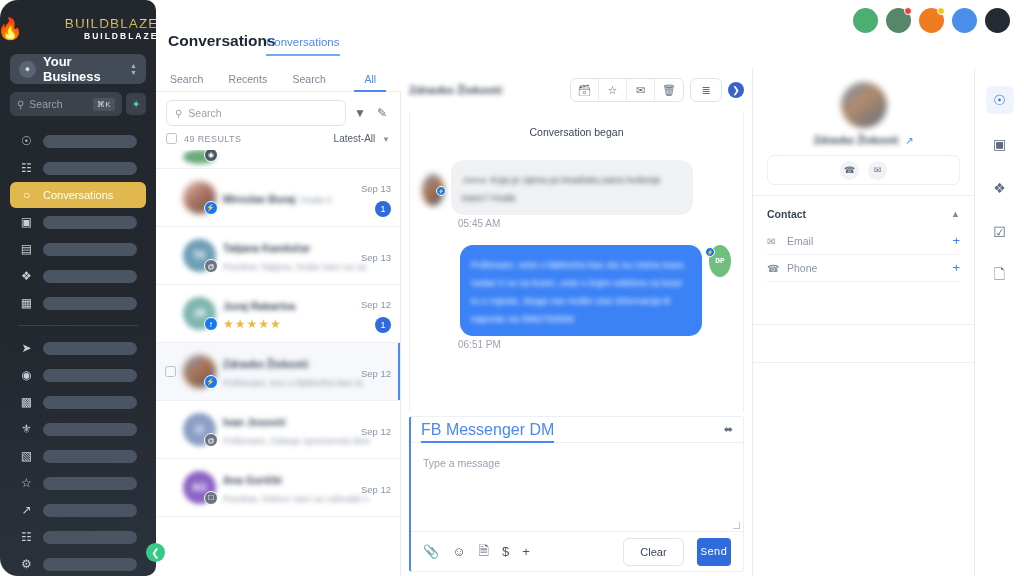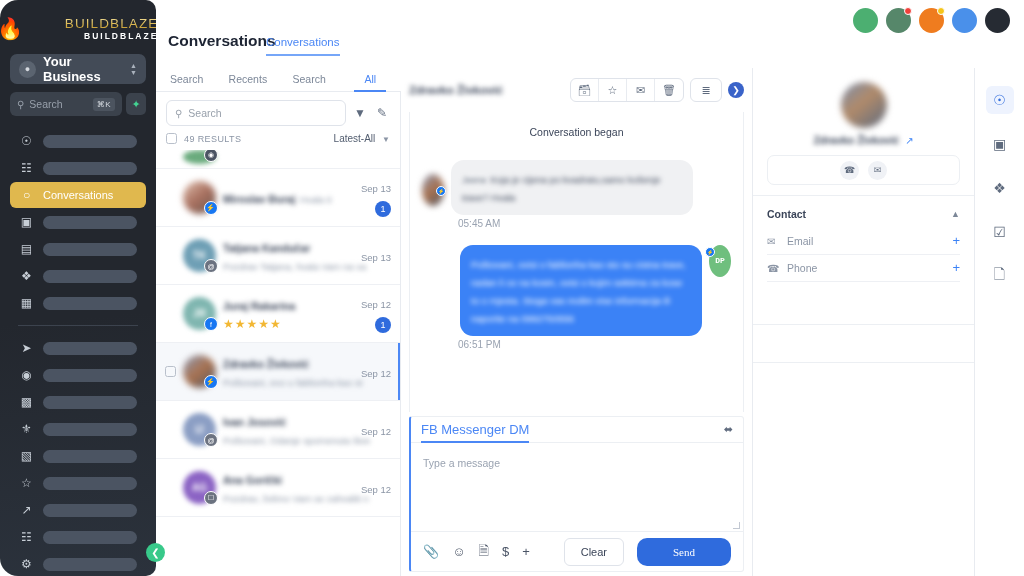--- a/index.html
+++ b/index.html
@@ -241,21 +241,21 @@
   .composer {
     position: absolute; left: 8px; right: 8px; top: 348px; bottom: 4px;
     border: 1px solid #eceff3; border-radius: 3px; background: #fff;
     border-left: 2px solid #4b87f5;
   }
   .comp-tabs {
     height: 26px; display: flex; align-items: center; justify-content: space-between;
     padding: 0 10px; border-bottom: 1px solid #eceff3;
   }
   .comp-tab {
-    font-size: 13px; color: #4b87f5; height: 26px; line-height: 26px;
+    font-size: 16px; color: #4b87f5; height: 26px; line-height: 26px;
     border-bottom: 2px solid #4b87f5; cursor: pointer;
   }
   .expand-ico { color: #5f6b7e; font-size: 11px; cursor: pointer; }
   .comp-body { position: relative; height: 88px; padding: 10px 12px; }
   .comp-ph { font-size: 10.5px; color: #9aa3b1; text-align: center; }
   .resize {
     position: absolute; right: 3px; bottom: 2px; width: 7px; height: 7px;
     border-right: 1.2px solid #c2c8d2; border-bottom: 1.2px solid #c2c8d2;
   }
   .comp-foot {
@@ -263,22 +263,22 @@
     padding: 0 12px; height: 40px; border-top: 1px solid #eceff3;
   }
   .comp-ico { color: #4a5466; font-size: 13px; cursor: pointer; }
   .spacer { flex: 1; }
   .btn-clear {
     border: 1px solid #dfe3ea; border-radius: 6px; background: #fff;
     color: #3b4559; font-size: 11px; padding: 7px 16px; cursor: pointer;
     font-family: inherit;
   }
   .btn-send {
-    border: none; border-radius: 10px; background: #2f6bdd; color: #fff;
-    font-size: 11px; padding: 8px 36px; cursor: pointer; font-family: Liberation Serif, serif;
+    border: none; border-radius: 4px; background: #2f6bdd; color: #fff;
+    font-size: 11px; padding: 8px 4px; cursor: pointer; font-family: Liberation Mono, monospace;
   }
 
   
   .contact-pane {
     position: absolute; left: 753px; top: 68px; width: 222px; height: 508px;
     background: #fff; border-right: 1px solid #e8ebf0;
   }
   .c-top { padding: 14px 14px 10px; text-align: center; }
   .c-ava {
     width: 46px; height: 46px; border-radius: 50%; margin: 0 auto 6px;

